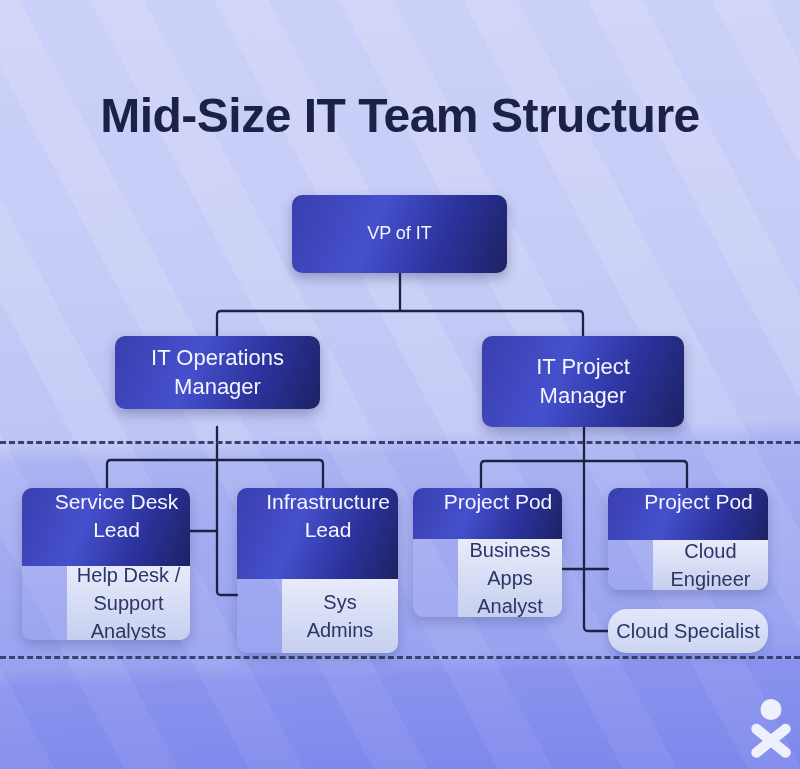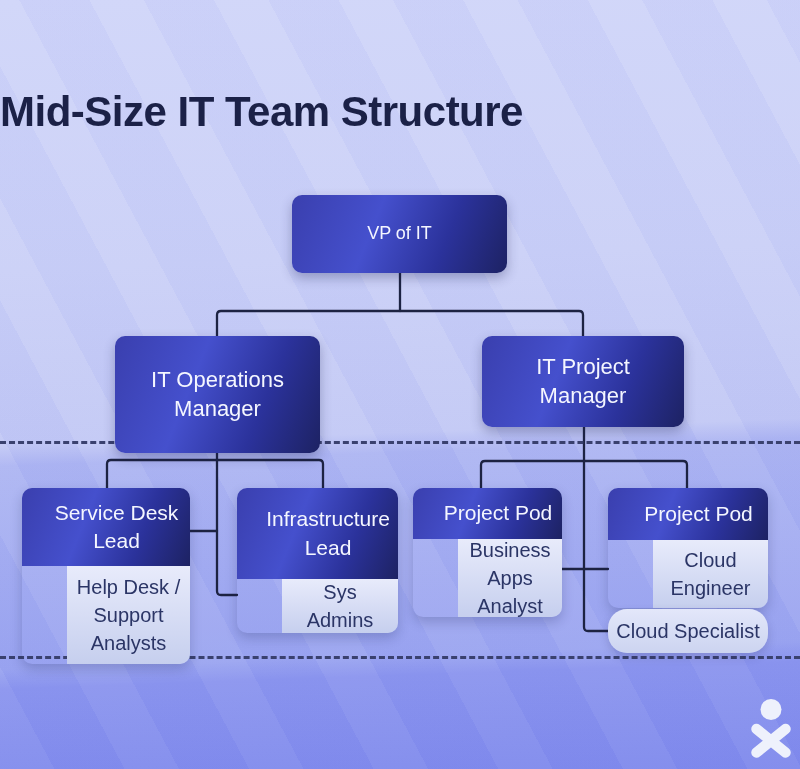--- a/index.html
+++ b/index.html
@@ -11,71 +11,72 @@
     background:
       repeating-linear-gradient(62deg,
         rgba(255,255,255,0.05) 0 48px,
         rgba(120,130,235,0.05) 48px 110px),
       linear-gradient(178deg,
         #d0d5f9 0%, #cad0f7 34%, #c2c8f5 56%,
         #adb5f2 58.5%, #9aa4f0 84%, #8a94ee 86.5%, #7e88ec 100%);
   }
   .title{
     position:absolute;left:0;top:88px;width:100%;
-    font-size:42px;font-weight:bold;letter-spacing:-0.5px;
+    text-align:center;
+    font-size:48px;font-weight:bold;letter-spacing:-0.5px;
     color:#1b2147;
   }
   svg.connectors{position:absolute;left:0;top:0;z-index:1;}
   .dashed{
     position:absolute;left:0;width:100%;height:0;
     border-top:3px dashed #3a416f;z-index:1;
   }
   .dashed.top{top:441px;}
   .dashed.bottom{top:656px;}
   .node{
     position:absolute;z-index:2;
     display:flex;align-items:center;justify-content:center;
     text-align:center;color:#f4f6ff;
     background:linear-gradient(112deg,#3a3fae 0%,#4550cd 38%,#2b329b 70%,#1d2263 100%);
     border-radius:10px;
     box-shadow:0 5px 12px rgba(25,30,80,0.30);
     font-size:22px;line-height:1.3;
   }
   .node.vp{left:292px;top:195px;width:215px;height:78px;font-size:18px;}
-  .node.mgr1{left:115px;top:336px;width:205px;height:117px;padding:0 26px;box-sizing:border-box;}
+  .node.mgr1{left:115px;top:336px;width:205px;height:73px;padding:0 26px;box-sizing:border-box;}
   .node.mgr2{left:482px;top:336px;width:202px;height:91px;padding:0 12px;box-sizing:border-box;}
   .card{
     position:absolute;z-index:2;
     border-radius:10px;overflow:hidden;
     box-shadow:0 5px 12px rgba(25,30,80,0.22);
   }
   .card-header{
-    display:flex;align-items:center;justify-content:center;
+    display:flex;justify-content:center;
     text-align:center;color:#f4f6ff;
     background:linear-gradient(112deg,#3a3fae 0%,#4550cd 38%,#2b329b 70%,#1d2263 100%);
     font-size:21px;line-height:1.35;font-weight:400;padding-left:21px;
   }
   .card-body{
     display:flex;align-items:center;justify-content:center;
     text-align:center;color:#2b3566;
     background:linear-gradient(180deg,#e8ebfb 0%,#c6cfee 100%);
     font-size:20px;line-height:1.4;padding:0 6px;box-sizing:border-box;margin-left:45px;
   }
   .card.c1{left:22px;top:488px;width:168px;}
   .card.c1 .card-header{height:78px;}
-  .card.c1 .card-body{height:98px;}
+  .card.c1 .card-body{height:74px;}
   .card.c2{left:237px;top:488px;width:161px;}
   .card.c2 .card-header{height:91px;}
-  .card.c2 .card-body{height:54px;}
+  .card.c2 .card-body{height:74px;}
   .card.c3{left:413px;top:488px;width:149px;}
   .card.c3 .card-header{height:51px;}
   .card.c3 .card-body{height:78px;}
   .card.c4{left:608px;top:488px;width:160px;}
   .card.c4 .card-header{height:52px;}
-  .card.c4 .card-body{height:68px;}
+  .card.c4 .card-body{height:50px;}
   .member-box{
     position:absolute;z-index:2;
     left:608px;top:609px;width:160px;height:44px;
     display:flex;align-items:center;justify-content:center;
     text-align:center;color:#2b3566;
     background:linear-gradient(180deg,#e3e7fa 0%,#ccd4f0 100%);
     border-radius:19px;font-size:20px;
     box-shadow:0 4px 10px rgba(25,30,80,0.18);
   }
   .logo{position:absolute;left:750px;top:696px;z-index:3;}

